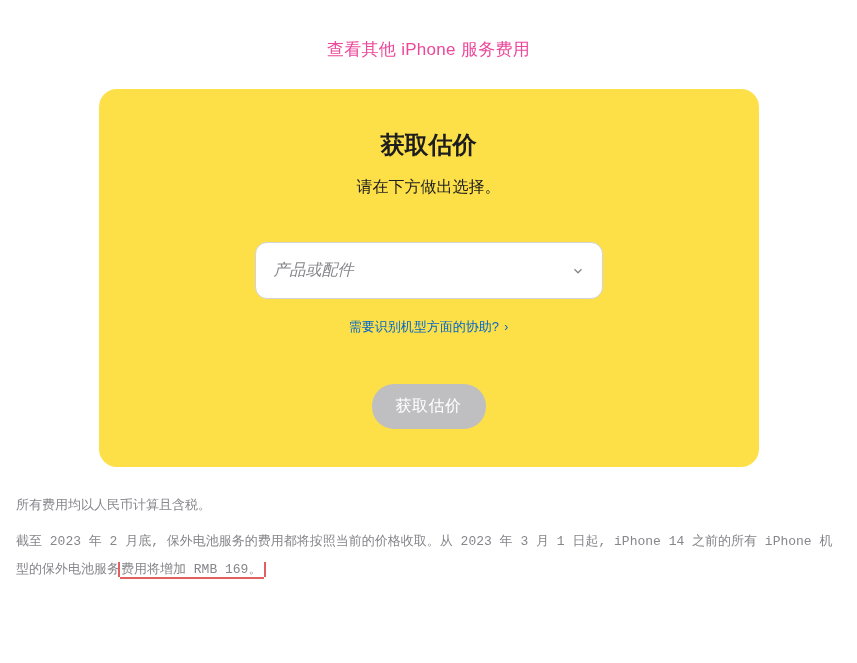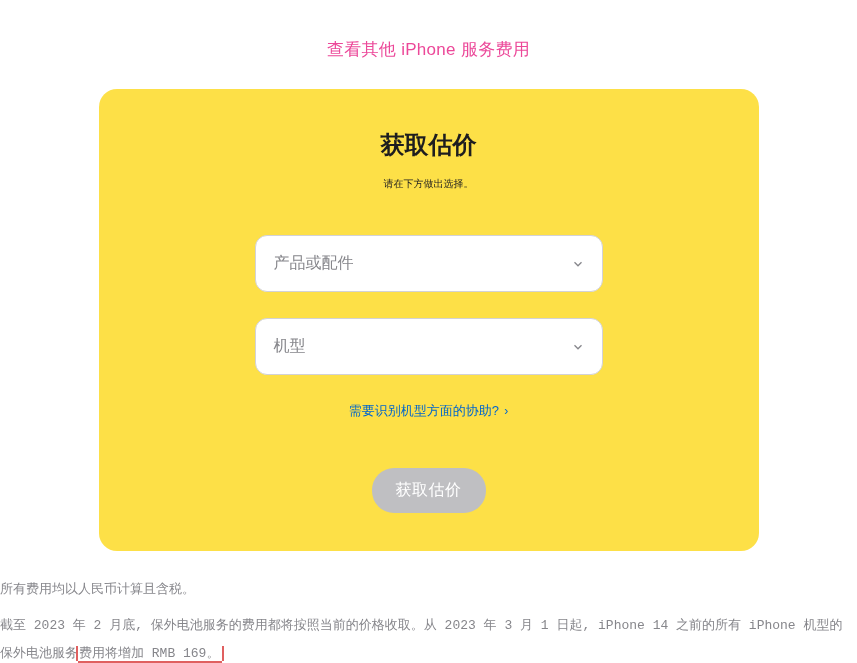--- a/index.html
+++ b/index.html
@@ -33,28 +33,29 @@
       padding: 40px 20px 38px 20px;
       text-align: center;
     }
     .card-title {
       font-size: 24px;
       font-weight: 600;
       color: #1d1d1f;
       margin-bottom: 16px;
     }
     .card-subtitle {
-      font-size: 10px;
+      font-size: 16px;
       color: #1d1d1f;
       margin-bottom: 44px;
     }
     .select-wrapper {
       position: relative;
       width: 348px;
-      margin: 0 auto 26px auto;
+      margin: 0 auto 18px auto;
+      font-style: italic;
     }
     .select-box {
       width: 100%;
       height: 57px;
       background: #ffffff;
       border: 1px solid #d2d2d7;
       border-radius: 12px;
       padding: 0 44px 0 18px;
       font-size: 16px;
       color: #86868b;
@@ -94,21 +95,21 @@
       background: #bfbfc2;
       color: #ffffff;
       border: none;
       border-radius: 22px;
       padding: 12px 24px;
       font-size: 16px;
       cursor: pointer;
       letter-spacing: 0.5px;
     }
     .footer-text {
-      margin: 24px 12px 0 0;
+      margin: 24px 12px 0 16px;
       font-size: 13px;
       color: #86868b;
       line-height: 2.1;
       text-align: left;
     }
     .footer-text p {
       margin-bottom: 10px;
     }
     .second-para {
       position: relative;
@@ -138,30 +139,20 @@
     <div class="select-box">
       <span>产品或配件</span>
     </div>
     <span class="chevron">
       <svg viewBox="0 0 24 24" fill="none" stroke="#86868b" stroke-width="2.2">
           <polyline points="6 9 12 15 18 9"></polyline>
         </svg>
     </span>
   </div>
 
-  <div class="select-wrapper">
-    <div class="select-box">
-      <span>机型</span>
-    </div>
-    <span class="chevron">
-      <svg viewBox="0 0 24 24" fill="none" stroke="#86868b" stroke-width="2.2">
-          <polyline points="6 9 12 15 18 9"></polyline>
-        </svg>
-    </span>
-  </div>
 
   <div class="help-link">
     <a href="#">
       <span>需要识别机型方面的协助?</span><span class="arrow"> ›</span>
     </a>
   </div>
 
   <button class="submit-btn">获取估价</button>
 </div>
 

